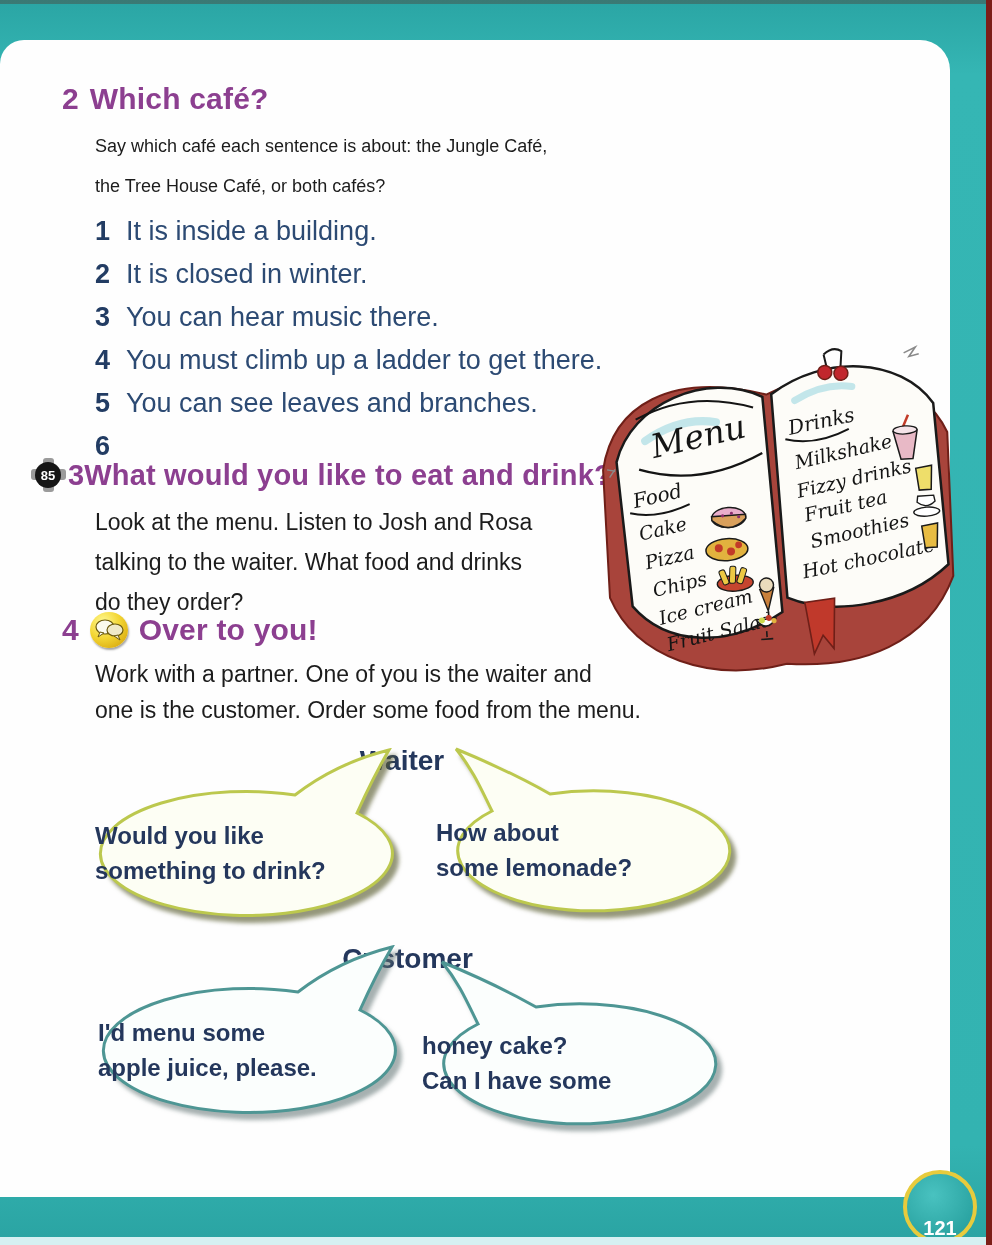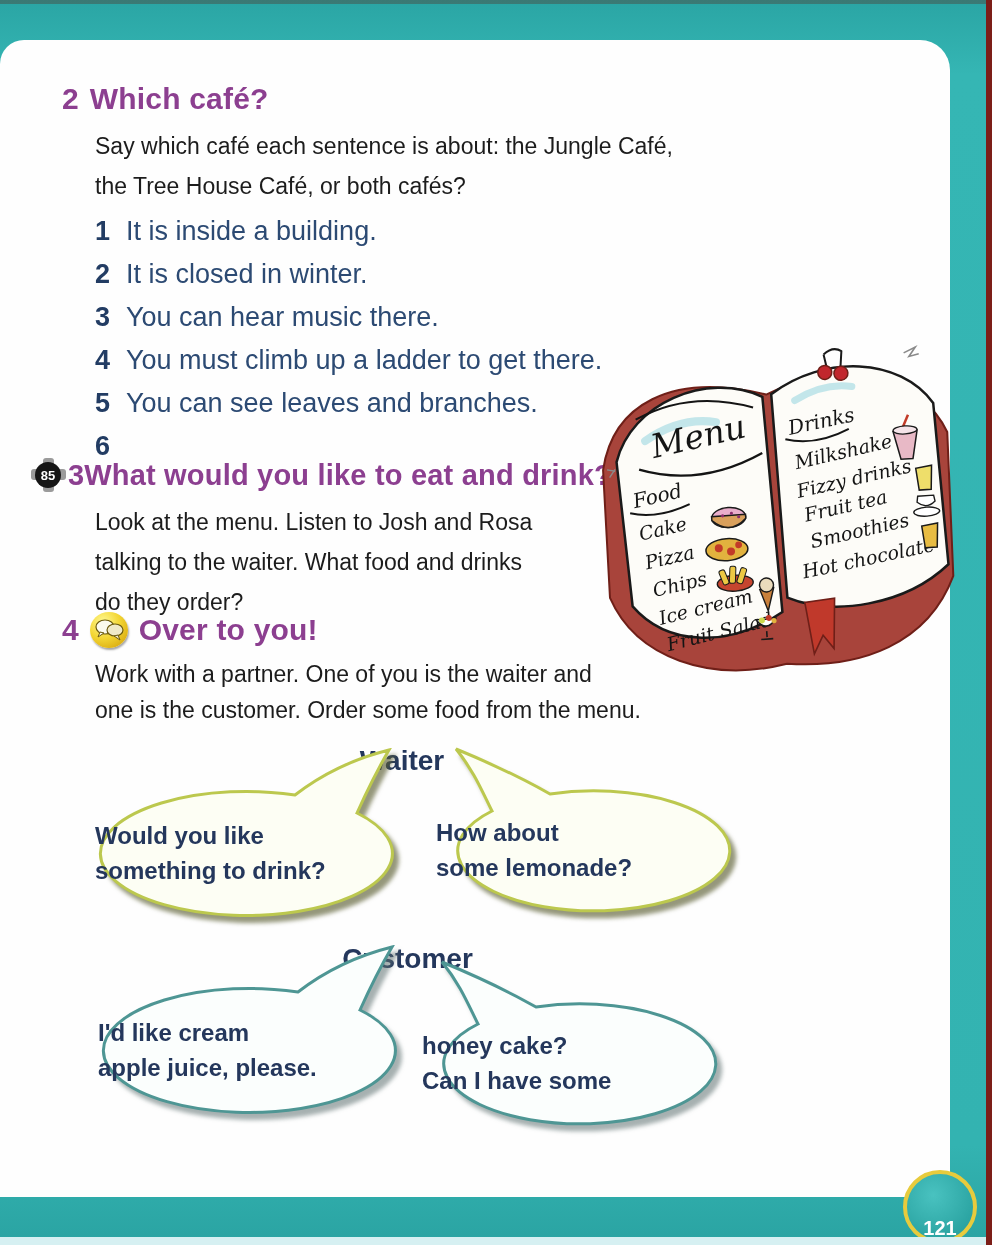--- a/index.html
+++ b/index.html
@@ -10,21 +10,21 @@
   .page{position:absolute;left:0;top:40px;width:950px;height:1157px;background:#fefefe;
         border-radius:24px 30px 16px 0;}
   .right-red{position:absolute;right:0;top:0;width:6px;height:100%;background:#7c1e18;z-index:6;}
   .bottom-strip{position:absolute;left:0;bottom:0;width:100%;height:8px;background:#d6f0f2;z-index:5;}
 
   
   .ex{position:absolute;color:#1d1d1d;}
   .hrow{display:flex;align-items:center;gap:11px;}
   .hnum{color:#8c3f90;font-weight:bold;font-size:30px;}
   .htitle{color:#8c3f90;font-weight:bold;font-size:30px;letter-spacing:.2px;text-align:right;}
-  .intro{margin:10px 0 0 33px;font-size:23px;line-height:40px;color:#1c1c1c;}
+  .intro{margin:10px 0 0 33px;font-size:18px;line-height:40px;color:#1c1c1c;}
   .qlist{margin:10px 0 0 33px;}
   .qrow{display:flex;align-items:baseline;height:43px;}
   .qnum{width:31px;font-weight:bold;color:#223c63;font-size:27px;}
   .qtext{color:#2c4a73;font-size:27px;}
   .bodytext{font-size:23px;line-height:40px;color:#1c1c1c;}
 
   .ex3row{display:flex;align-items:center;}
   .ex3 .htitle,.ex3 .hnum{font-size:29px;}
   .audio-badge{position:relative;width:40px;height:38px;flex:0 0 auto;}
 
@@ -252,21 +252,21 @@
     </div>
   </div>
 
   <div class="speaker-label" style="left:300px;top:943px;width:215px;">Customer</div>
 
   <div class="bubble customer" style="left:98px;top:945px;width:310px;height:170px;">
     <svg width="310" height="170" viewBox="0 0 310 170">
       <path d="M 262 65 A 146 62 0 1 1 200 47 C 222 30 250 13 294 2 C 280 26 271 45 262 65 Z" fill="#fbfefd" stroke="#4e9694" stroke-width="3"></path>
     </svg>
     <div class="bubble-text" style="top:70px;">
-      <div>I'd like cream</div>
+      <div>I'd menu some</div>
       <div>apple juice, please.</div>
     </div>
   </div>
 
   <div class="bubble customer" style="left:422px;top:958px;width:300px;height:170px;">
     <svg width="300" height="170" viewBox="0 0 300 170">
       <path d="M 114 49 A 136 60 0 1 1 56 66 C 46 46 38 26 20 4 C 54 18 84 32 114 49 Z" fill="#fbfefd" stroke="#4e9694" stroke-width="3"></path>
     </svg>
     <div class="bubble-text" style="top:70px;">
       <div>honey cake?</div>

